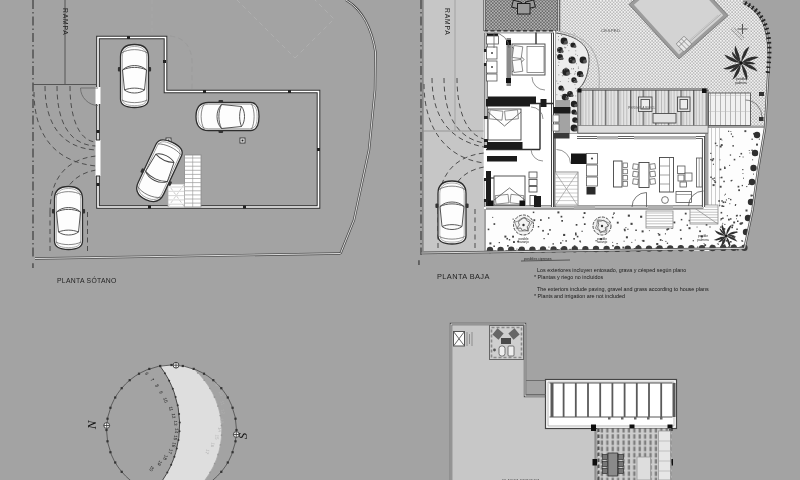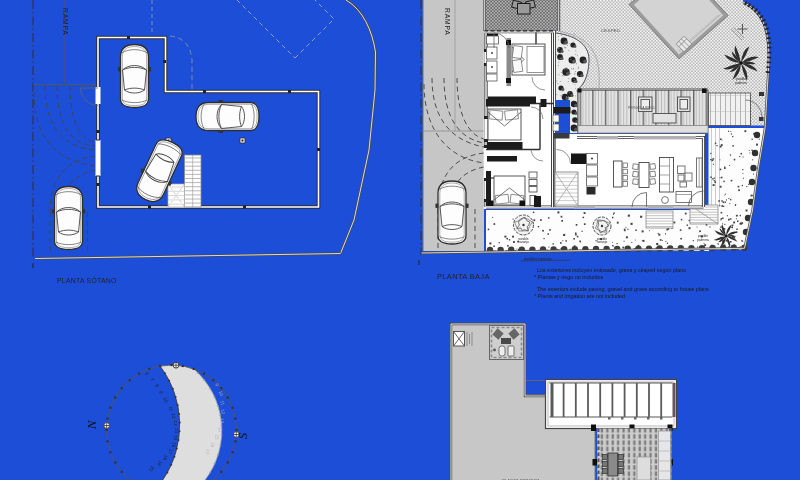--- a/index.html
+++ b/index.html
@@ -1,15 +1,15 @@
 <!DOCTYPE html>
 <html><head><meta charset="utf-8">
 <style>
 html,body{margin:0;padding:0;background:#fff;}
-#page{width:800px;height:480px;overflow:hidden;background:#1d4ed8;position:relative;}
+#page{width:800px;height:480px;overflow:hidden;background:#a3a3a3;position:relative;}
 #page svg{filter:blur(0.3px);}
 </style></head>
 <body>
 <div id="page"><svg width="800" height="480" viewBox="0 0 800 480">
       <defs>
 <pattern id="cross" width="3.2" height="3.2" patternUnits="userSpaceOnUse">
  <rect width="3.2" height="3.2" fill="#b3b3b3"></rect>
  <path d="M0,0 L3.2,3.2 M3.2,0 L0,3.2" stroke="#6a6a6a" stroke-width="0.8"></path>
 </pattern>
 <pattern id="grass" width="3.2" height="3.2" patternUnits="userSpaceOnUse">

